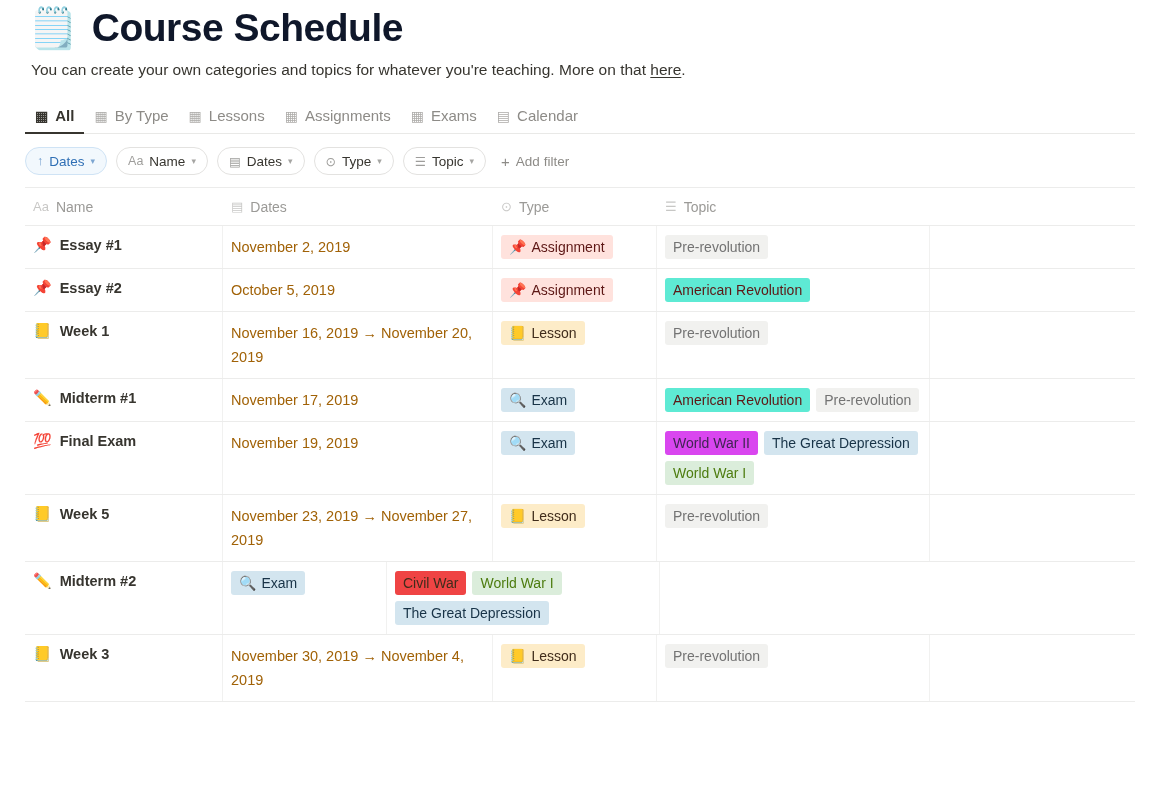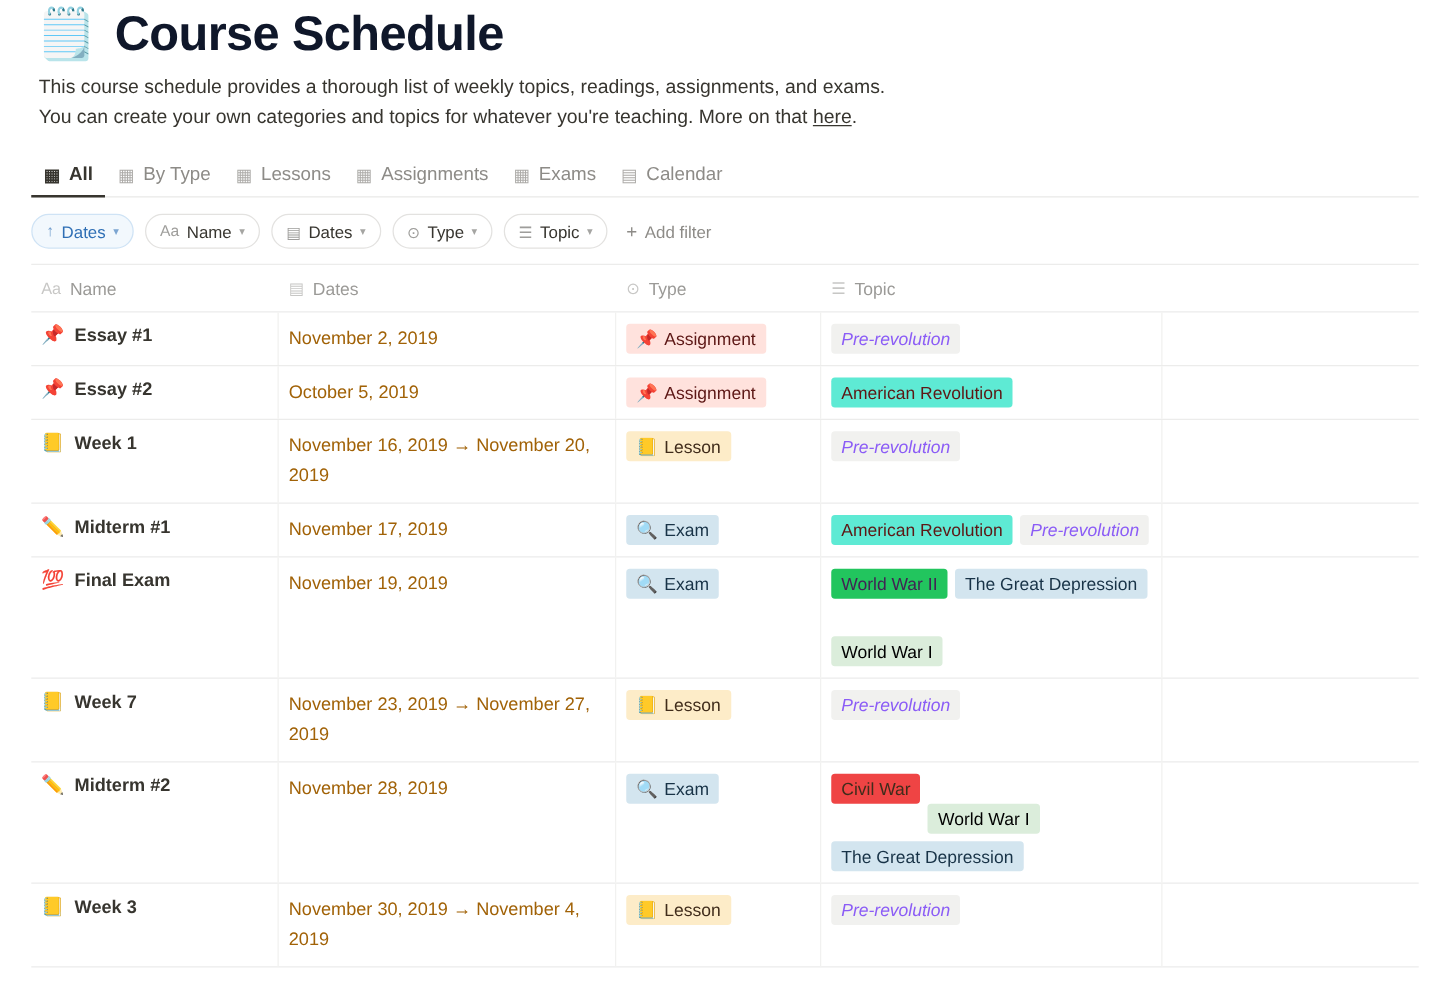--- a/index.html
+++ b/index.html
@@ -191,41 +191,40 @@
     padding: 2px 8px;
     border-radius: 3px;
     font-size: 14px;
     line-height: 20px;
     white-space: nowrap;
   }
   .tag-assignment { background: #ffe2dd; color: #5d1715; }
   .tag-lesson     { background: #fdecc8; color: #402c1b; }
   .tag-exam       { background: #d3e5ef; color: #183347; }
 
-  .tag-prerev   { background: #f1f1ef; color: #8b5cf6; font-style: italic; }
+  .tag-prerev   { background: #f1f1ef; color: #737373; }
   .tag-amrev    { background: #5eead4; color: #5d1715; }
-  .tag-ww2      { background: #22c55e; color: #412454; }
+  .tag-ww2      { background: #d946ef; color: #412454; }
   .tag-depress  { background: #d3e5ef; color: #183347; }
-  .tag-ww1      { background: #dbeddb; color: #000000; margin-top: 24px; }
+  .tag-ww1      { background: #dbeddb; color: #4d7c0f; }
   .tag-civil    { background: #ef4444; color: #402c1b; }
 
   .hdr-ico { opacity: .55; font-size: 13px; }
 </style>
 </head>
 <body>
 
 <div class="page">
 
   <div class="title-row">
     <span class="title-emoji">🗒️</span>
     <h1 class="page-title">Course Schedule</h1>
   </div>
 
   <div class="desc">
-    <div>This course schedule provides a thorough list of weekly topics, readings, assignments, and exams.</div>
     <div><span>You can create your own categories and topics for whatever you're teaching. More on that </span><span class="link-here">here</span><span>.</span></div>
   </div>
 
   <div class="tabs">
     <div class="tab active">
       <span class="tab-ico">▦</span>
       <span>All</span>
     </div>
     <div class="tab">
       <span class="tab-ico">▦</span>
@@ -409,21 +408,21 @@
             <span class="tag tag-ww2">World War II</span>
             <span class="tag tag-depress">The Great Depression</span>
             <span class="tag tag-ww1">World War I</span>
           </div>
      <div class="cell c-last"></div>
         </div>
         <div class="row">
           <div class="cell c-name">
        <span class="name-cell">
          <span class="name-emoji">📒</span>
-         <span>Week 7</span>
+         <span>Week 5</span>
        </span>
      </div>
      <div class="cell c-dates">
        <span class="date-text">November 23, 2019 → November 27, 2019</span>
      </div>
      <div class="cell c-type">
        <span class="tag tag-lesson">
               <span>📒</span>
               <span>Lesson</span>
             </span>
@@ -433,23 +432,20 @@
           </div>
      <div class="cell c-last"></div>
         </div>
         <div class="row">
           <div class="cell c-name">
        <span class="name-cell">
          <span class="name-emoji">✏️</span>
          <span>Midterm #2</span>
        </span>
      </div>
-     <div class="cell c-dates">
-       <span class="date-text">November 28, 2019</span>
-     </div>
      <div class="cell c-type">
        <span class="tag tag-exam">
               <span>🔍</span>
               <span>Exam</span>
             </span>
      </div>
      <div class="cell c-topic">
             <span class="tag tag-civil">Civil War</span>
             <span class="tag tag-ww1">World War I</span>
             <span class="tag tag-depress">The Great Depression</span>

